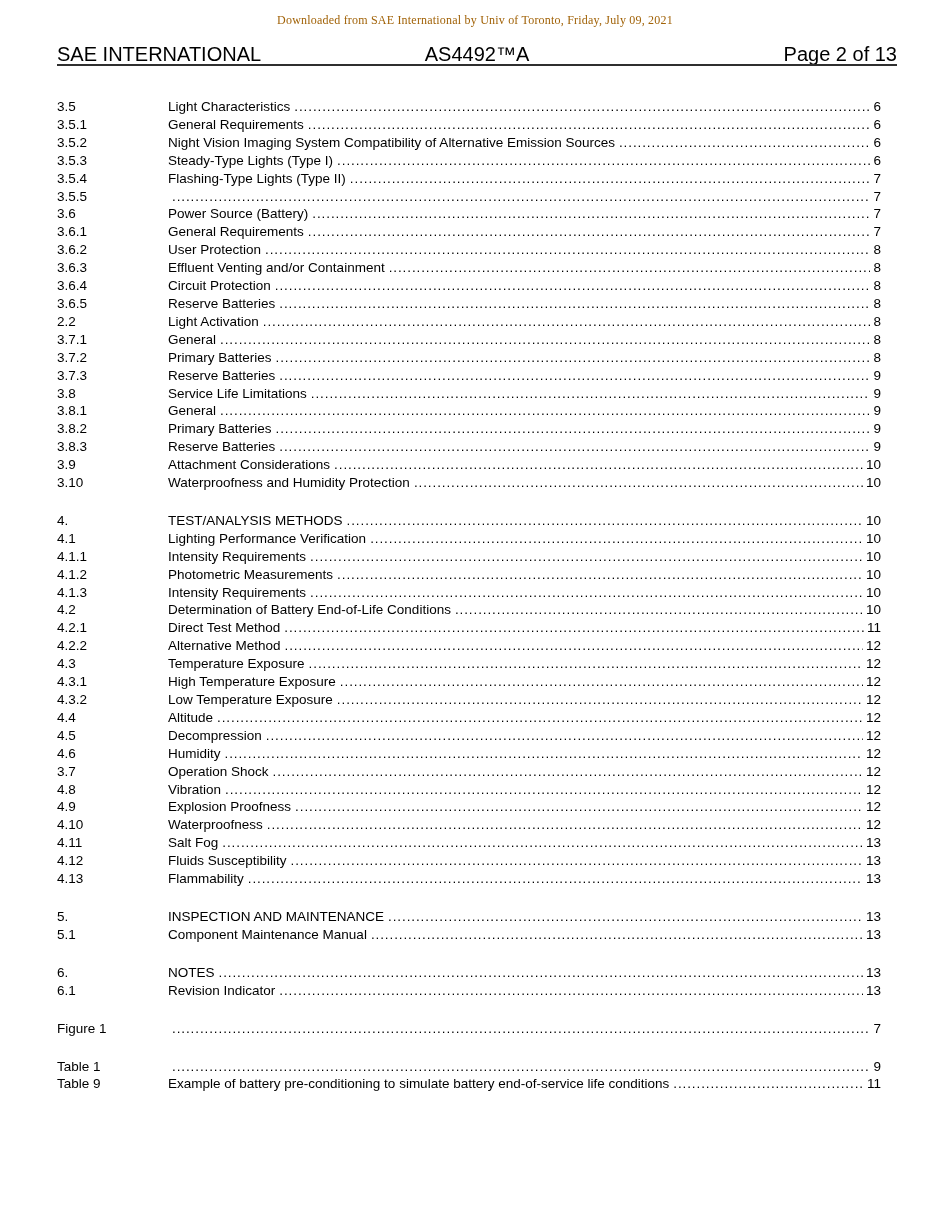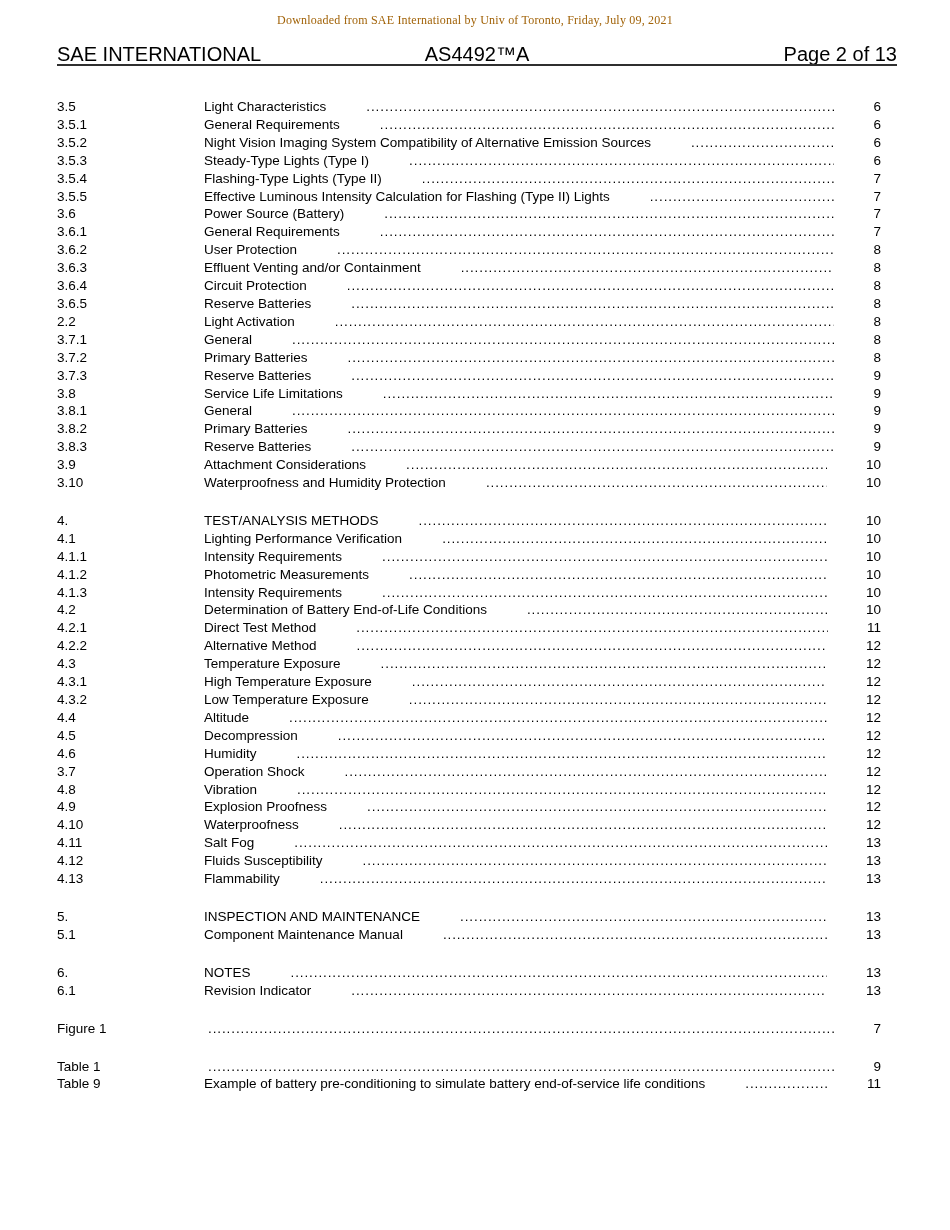--- a/index.html
+++ b/index.html
@@ -52,21 +52,20 @@
     left: 57px;
     width: 824px;
     font-size: 13.5px;
   }
   .toc-group + .toc-group { margin-top: 20px; }
   .toc-row {
     display: flex;
     align-items: flex-end;
     line-height: 17.9px;
     white-space: nowrap;
-    gap: 36px;
   }
   .toc-num {
     flex: 0 0 111px;
   }
   .toc-title {
     flex: 0 0 auto;
   }
   .toc-leader {
     flex: 1 1 auto;
     overflow: hidden;
@@ -121,21 +120,20 @@
         <span class="toc-page">6</span>
       </div>
       <div class="toc-row">
         <span class="toc-num">3.5.4</span>
         <span class="toc-title">Flashing-Type Lights (Type II)</span>
         <span class="toc-leader"></span>
         <span class="toc-page">7</span>
       </div>
       <div class="toc-row">
         <span class="toc-num">3.5.5</span>
-        <span class="toc-title">Effective Luminous Intensity Calculation for Flashing (Type II) Lights</span>
         <span class="toc-leader"></span>
         <span class="toc-page">7</span>
       </div>
       <div class="toc-row">
         <span class="toc-num">3.6</span>
         <span class="toc-title">Power Source (Battery)</span>
         <span class="toc-leader"></span>
         <span class="toc-page">7</span>
       </div>
       <div class="toc-row">

